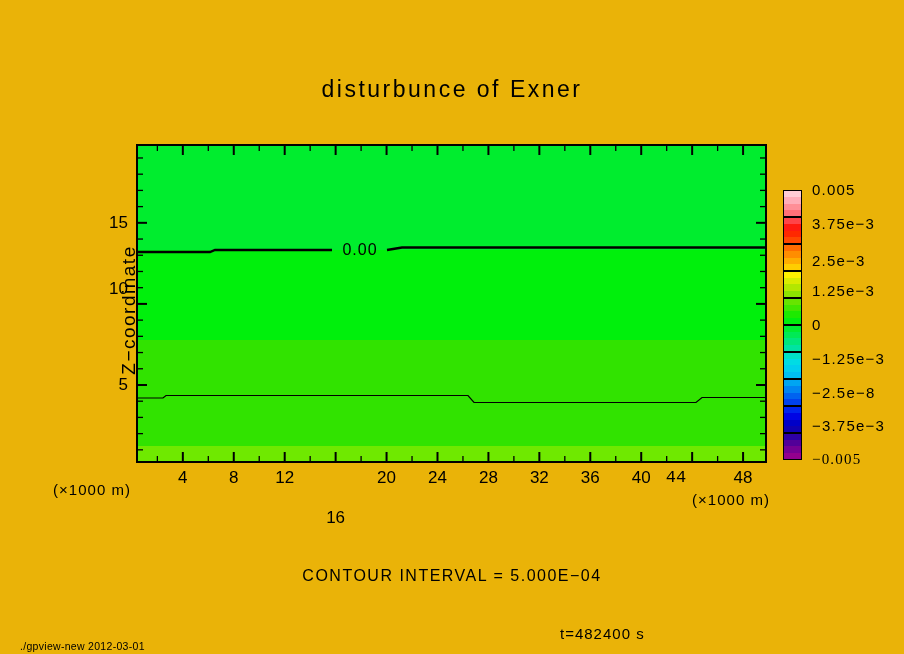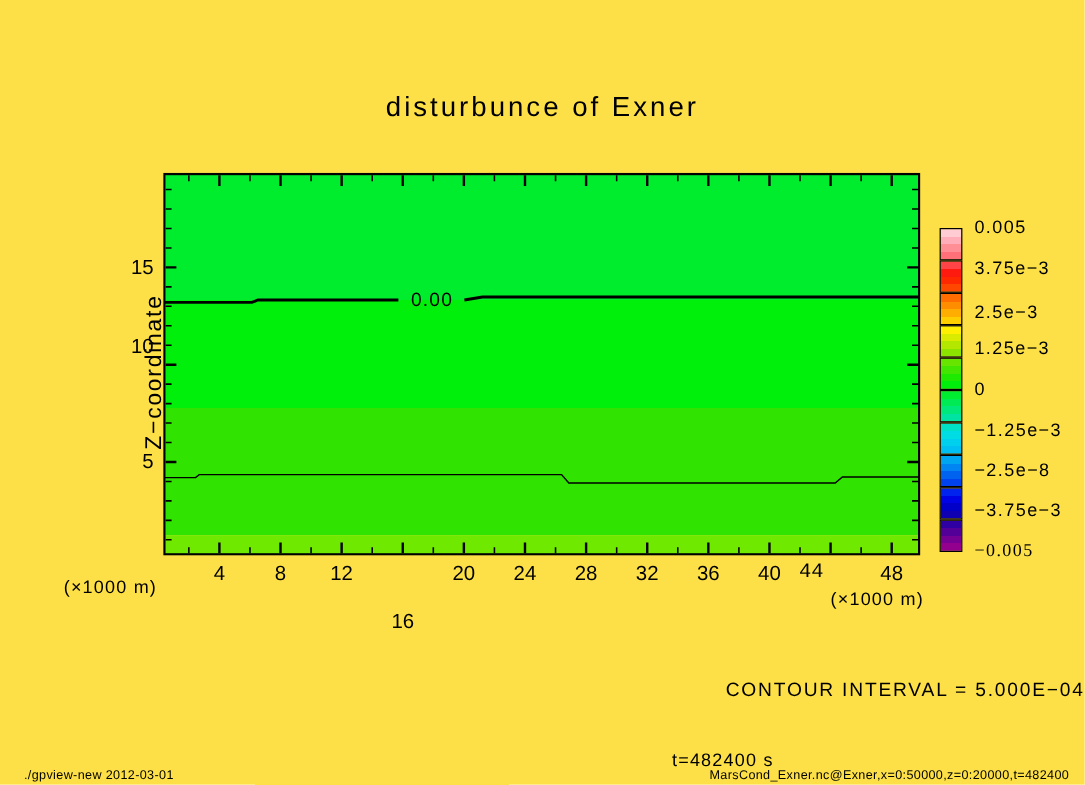--- a/index.html
+++ b/index.html
@@ -1,25 +1,25 @@
 <!DOCTYPE html>
 <html><head>
 <meta charset="utf-8">
 <style>
   html,body{margin:0;padding:0;background:#fff;}
-  .canvas{position:relative;width:904px;height:654px;background:#fde047;overflow:hidden;
+  .canvas{position:relative;width:904px;height:654px;background:#eab308;overflow:hidden;
           font-family:"Liberation Sans", sans-serif;color:#000;}
   .abs{position:absolute;}
   .title{left:0;top:76px;width:904px;text-align:center;font-size:23px;letter-spacing:2.5px;}
   .ylabel{left:30px;top:288px;width:180px;text-align:center;font-size:19px;letter-spacing:1.5px;
           transform:rotate(-90deg);transform-origin:100px 12px;}
   .xlabel{left:0;top:516px;width:900px;text-align:center;font-size:19px;letter-spacing:1.5px;}
   .unit-left{left:36px;top:481px;width:112px;text-align:center;font-size:15px;letter-spacing:1px;}
   .unit-right{left:675px;top:491px;width:112px;text-align:center;font-size:15px;letter-spacing:1px;}
-  .contour-note{left:0;top:567px;width:904px;text-align:right;font-size:16px;letter-spacing:1.5px;}
+  .contour-note{left:0;top:567px;width:904px;text-align:center;font-size:16px;letter-spacing:1.5px;}
   .time-label{left:560px;top:592px;width:245px;text-align:left;font-size:15px;letter-spacing:1px;margin-top:33px;}
   .footer{top:640px;font-size:10.5px;letter-spacing:0.3px;}
   .footer.l{left:20px;}
   .footer.r{right:13px;}
   #plot{left:136px;top:144px;width:631px;height:319px;}
   #bands{position:absolute;left:0;top:0;width:631px;height:319px;}
   #bands div{position:absolute;left:2px;width:627px;}
   #plot svg{position:absolute;left:0;top:0;}
   .xtick-label{width:44px;text-align:center;font-size:17px;top:468px;}
   .ztick-label{left:56px;width:72px;text-align:right;font-size:17px;}
@@ -179,14 +179,13 @@
       <div class="abs cbar-label" style="top: 252px;">2.5e−3</div>
       <div class="abs cbar-label" style="top: 282.25px;">1.25e−3</div>
       <div class="abs cbar-label" style="top: 316px;">0</div>
       <div class="abs cbar-label" style="top: 349.75px;">−1.25e−3</div>
       <div class="abs cbar-label" style="top: 383.5px;">−2.5e−8</div>
       <div class="abs cbar-label" style="top: 417.25px;">−3.75e−3</div>
       <div class="abs cbar-label" style="top: 451px; font-family: Liberation Serif, serif;">−0.005</div>
     </div>
 
   <div class="abs footer l">./gpview-new  2012-03-01</div>
-  <div class="abs footer r">MarsCond_Exner.nc@Exner,x=0:50000,z=0:20000,t=482400</div>
 </div>
 
 </body></html>

